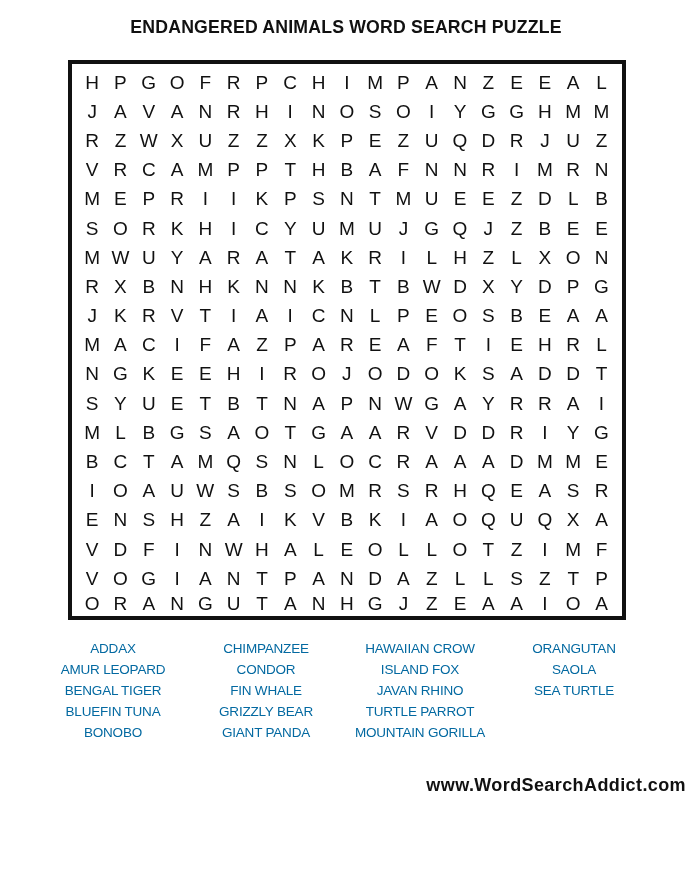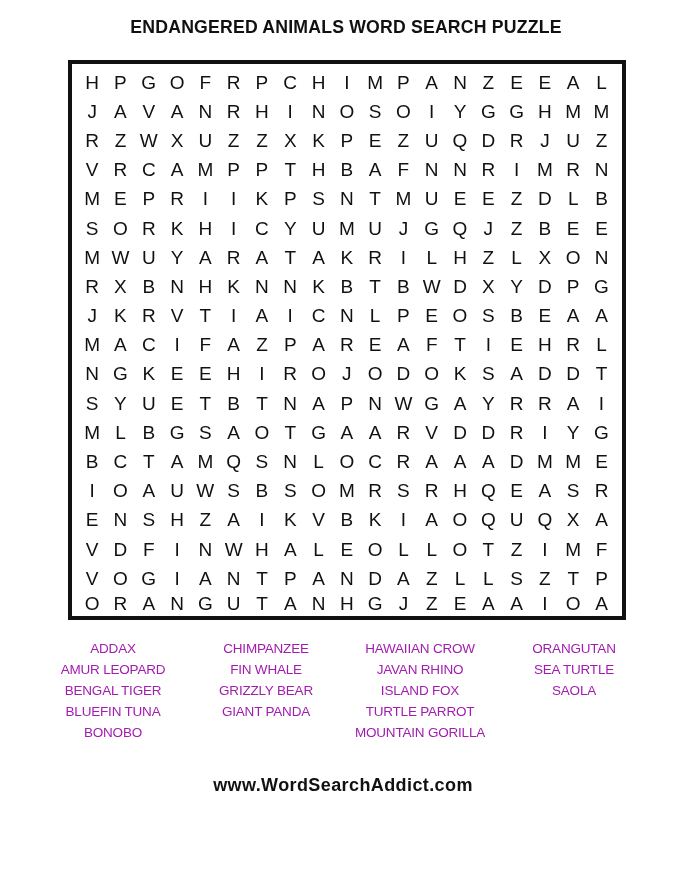--- a/index.html
+++ b/index.html
@@ -33,26 +33,26 @@
     position: absolute; left: 40px; top: 638px; width: 620px;
     display: grid;
     grid-template-columns: 146px 160px 148px 160px;
     column-gap: 0;
   }
   .word-col { display: flex; flex-direction: column; }
   .word {
     height: 21px; line-height: 21px;
     text-align: center;
     font-family: "Liberation Sans", sans-serif;
-    font-size: 13.5px; color: #a21caf;
+    font-size: 13.5px; color: #0369a1;
     letter-spacing: -0.2px;
   }
   .footer {
     position: absolute; left: 0; top: 775px; width: 686px;
-    text-align: center;
+    text-align: right;
     font-family: "Liberation Sans", sans-serif;
     font-weight: bold; font-size: 18px; color: #111;
     letter-spacing: 0.4px;
   }
 </style>
 </head>
 <body>
 
 <div class="title">ENDANGERED ANIMALS WORD SEARCH PUZZLE</div>
 
@@ -425,31 +425,32 @@
 <div class="words" id="words">
     <div class="word-col">
       <div class="word">ADDAX</div>
       <div class="word">AMUR LEOPARD</div>
       <div class="word">BENGAL TIGER</div>
       <div class="word">BLUEFIN TUNA</div>
       <div class="word">BONOBO</div>
     </div>
     <div class="word-col">
       <div class="word">CHIMPANZEE</div>
+      <div class="word">CONDOR</div>
       <div class="word">FIN WHALE</div>
       <div class="word">GRIZZLY BEAR</div>
       <div class="word">GIANT PANDA</div>
     </div>
     <div class="word-col">
       <div class="word">HAWAIIAN CROW</div>
+      <div class="word">ISLAND FOX</div>
       <div class="word">JAVAN RHINO</div>
-      <div class="word">ISLAND FOX</div>
       <div class="word">TURTLE PARROT</div>
       <div class="word">MOUNTAIN GORILLA</div>
     </div>
     <div class="word-col">
       <div class="word">ORANGUTAN</div>
+      <div class="word">SAOLA</div>
       <div class="word">SEA TURTLE</div>
-      <div class="word">SAOLA</div>
     </div>
   </div>
 
 <div class="footer">www.WordSearchAddict.com</div>
 
 </body></html>

